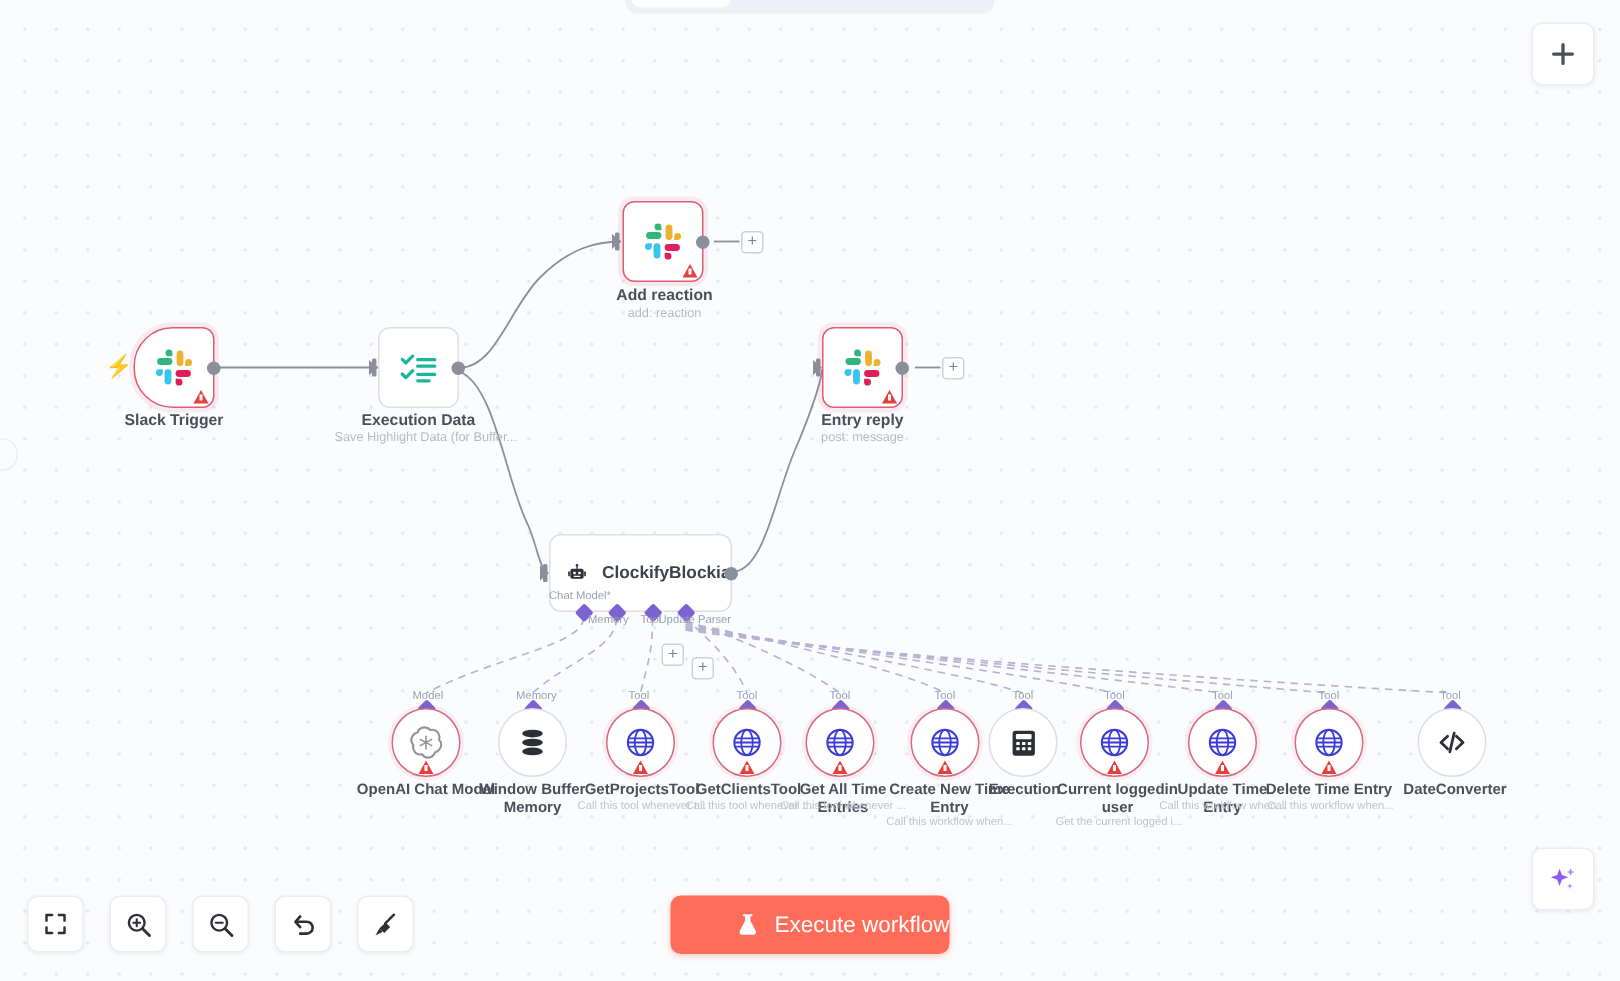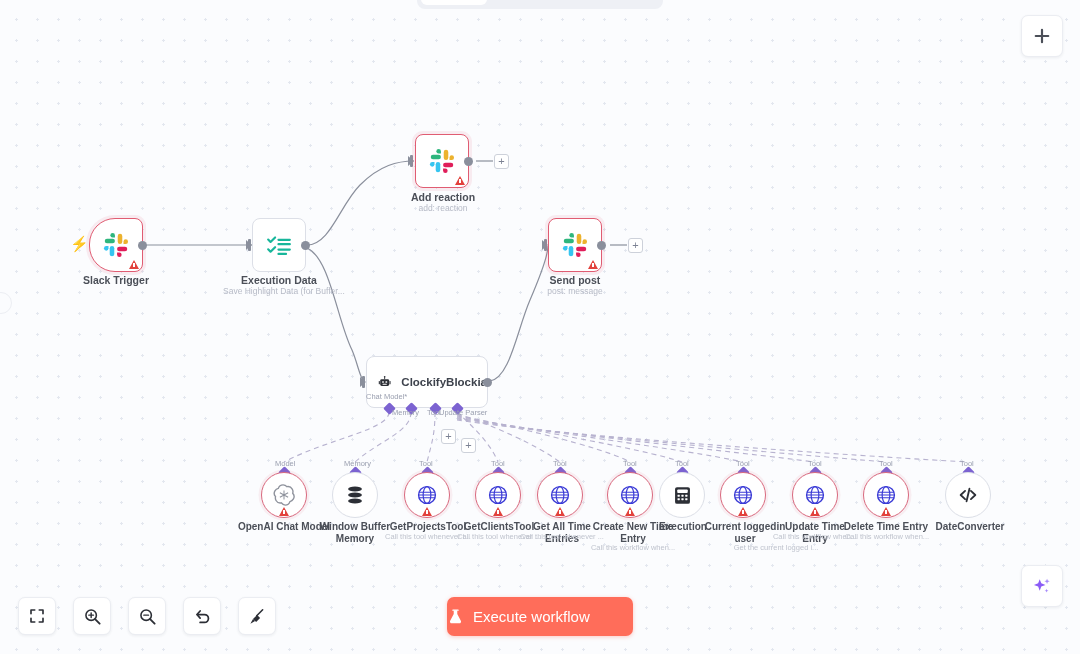--- a/index.html
+++ b/index.html
@@ -55,21 +55,21 @@
     display: flex; gap: 17px;
     z-index: 30;
   }
   #bottom-toolbar .float-btn { position: relative; width: 38px; height: 38px; }
 
   #execute-btn {
     position: absolute; left: 447px; top: 597px;
     width: 186px; height: 39px;
     background: #ff6d5a;
     border-radius: 7px;
-    display: flex; align-items: center; justify-content: flex-start;
+    display: flex; align-items: center; justify-content: flex-end;
     gap: 9px;
     color: #fff; font-size: 15px;
     box-shadow: 0 1px 4px rgba(255,109,90,.35);
     z-index: 30;
   }
 
   
   #edges { position: absolute; left: 0; top: 0; width: 1080px; height: 654px; }
 
   
@@ -314,21 +314,21 @@
       <path d="M8.9 5.1a2.1 2.1 0 1 1 2.1-2.1v2.1z" fill="#2eb67d"></path>
       <path d="M8.9 6.2a2.1 2.1 0 0 1 0 4.2H3.7a2.1 2.1 0 0 1 0-4.2z" fill="#2eb67d"></path>
       <path d="M18.9 8.9a2.1 2.1 0 1 1 2.1 2.1h-2.1z" fill="#ecb22e"></path>
       <path d="M17.8 8.9a2.1 2.1 0 0 1-4.2 0V3.7a2.1 2.1 0 0 1 4.2 0z" fill="#ecb22e"></path>
       <path d="M15.1 18.9a2.1 2.1 0 1 1-2.1 2.1v-2.1z" fill="#e01e5a"></path>
       <path d="M15.1 17.8a2.1 2.1 0 0 1 0-4.2h5.2a2.1 2.1 0 0 1 0 4.2z" fill="#e01e5a"></path>
     </svg>
     <span class="warn"></span>
     <span class="port" style="right:-5px; top:22px;"></span>
   </div>
-  <div class="node-label" style="left:519px; top:274px; width:112px;">Send post</div>
+  <div class="node-label" style="left:519px; top:274px; width:112px;">Entry reply</div>
   <div class="node-sub" style="left:519px; top:286px; width:112px;">post: message</div>
   <div class="plus-stub" style="left:628px; top:238px;">+</div>
 
   <div class="in-bar" style="left:362px; top:376px;"></div>
   <div class="in-arrow" style="left:360px; top:377px;"></div>
   <div id="agent-node">
     <svg width="22" height="22" viewBox="0 0 24 24">
       <rect x="4" y="7" width="16" height="12" rx="2.5" fill="#2c2f36"></rect>
       <rect x="7.5" y="10.5" width="3" height="3" rx="0.6" fill="#fff"></rect>
       <rect x="13.5" y="10.5" width="3" height="3" rx="0.6" fill="#fff"></rect>
@@ -448,21 +448,21 @@
   <div class="diamond" style="left:739px; top:468px;"></div>
   <div class="subnode err" style="left:720px; top:472px;">
     <svg width="22" height="22" viewBox="0 0 24 24">
       <circle cx="12" cy="12" r="9.2" fill="none" stroke="#3b3bd6" stroke-width="1.5"></circle>
       <ellipse cx="12" cy="12" rx="4.2" ry="9.2" fill="none" stroke="#3b3bd6" stroke-width="1.3"></ellipse>
       <path d="M3 9h18M3 15h18M2.8 12h18.4" stroke="#3b3bd6" stroke-width="1.3"></path>
     </svg>
     <span class="warn"></span>
   </div>
   <div class="sub-label" style="left:700px; top:521px; width:90px;">Current loggedin user</div>
-  <div class="sub-sub" style="left:700px; top:543px; width:92px; overflow:hidden;margin-left:30px;">Get the current logged i...</div>
+  <div class="sub-sub" style="left:700px; top:543px; width:92px; overflow:hidden;">Get the current logged i...</div>
 
   <div class="tool-tag" style="left:808px; top:459px;">Tool</div>
   <div class="diamond" style="left:811px; top:468px;"></div>
   <div class="subnode err" style="left:792px; top:472px;">
     <svg width="22" height="22" viewBox="0 0 24 24">
       <circle cx="12" cy="12" r="9.2" fill="none" stroke="#3b3bd6" stroke-width="1.5"></circle>
       <ellipse cx="12" cy="12" rx="4.2" ry="9.2" fill="none" stroke="#3b3bd6" stroke-width="1.3"></ellipse>
       <path d="M3 9h18M3 15h18M2.8 12h18.4" stroke="#3b3bd6" stroke-width="1.3"></path>
     </svg>
     <span class="warn"></span>

